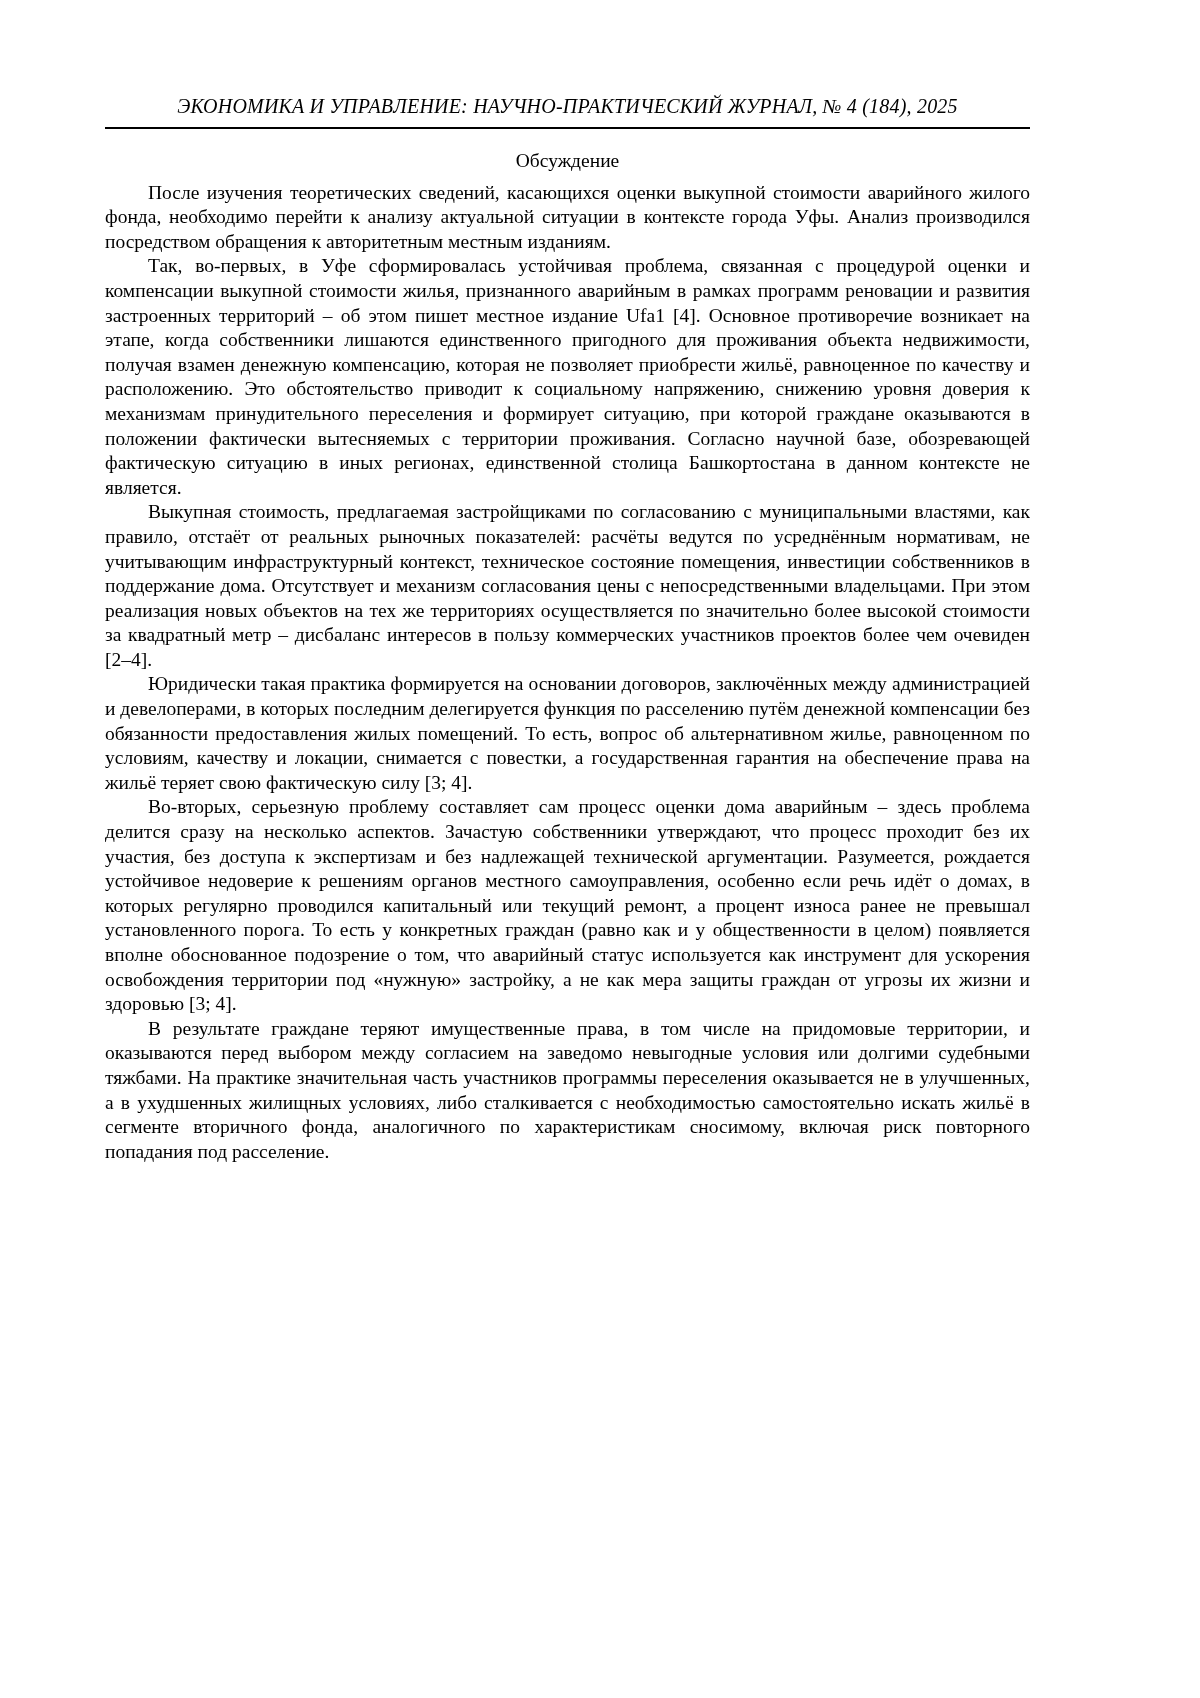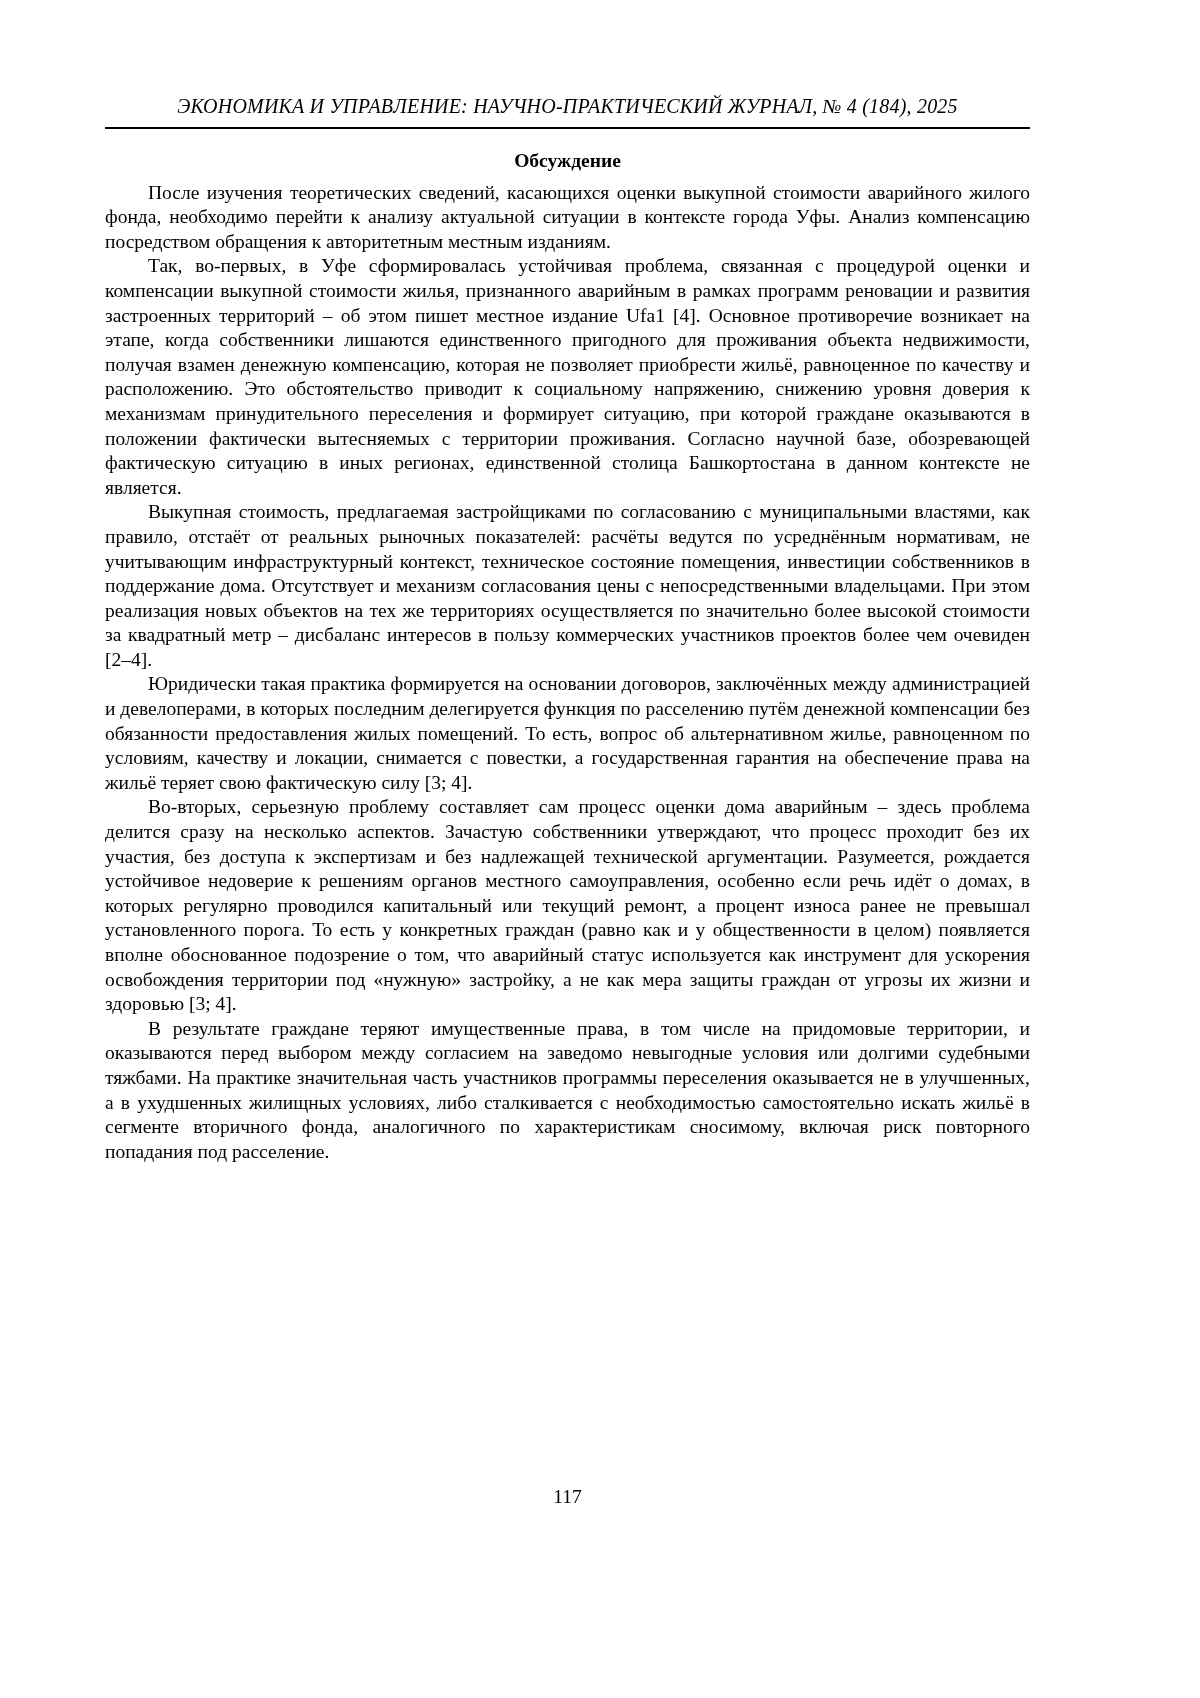--- a/index.html
+++ b/index.html
@@ -42,21 +42,21 @@
     text-align: justify;
   }
   .para {
     margin: 0;
     text-indent: 43px;
   }
   .section-heading {
     margin: 7px 0 7px 0;
     font-size: 19.5px;
     line-height: 24.6px;
-    font-weight: bold;
+    font-weight: normal;
     text-align: center;
     text-indent: 0;
   }
   .page-number {
     position: absolute;
     top: 1470px;
     left: 105px;
     width: 925px;
     text-align: center;
     font-size: 19.5px;
@@ -69,28 +69,27 @@
 
   <header class="page-header">
     <div class="journal-title">ЭКОНОМИКА И УПРАВЛЕНИЕ: НАУЧНО-ПРАКТИЧЕСКИЙ ЖУРНАЛ, № 4 (184), 2025</div>
     <div class="header-rule"></div>
   </header>
 
   <main class="page-body">
 
     <h2 class="section-heading">Обсуждение</h2>
 
-    <p class="para">После изучения теоретических сведений, касающихся оценки выкупной стоимости аварийного жилого фонда, необходимо перейти к анализу актуальной ситуации в контексте города Уфы. Анализ компенсацию посредством обращения к авторитетным местным изданиям.</p>
+    <p class="para">После изучения теоретических сведений, касающихся оценки выкупной стоимости аварийного жилого фонда, необходимо перейти к анализу актуальной ситуации в контексте города Уфы. Анализ производился посредством обращения к авторитетным местным изданиям.</p>
 
     <p class="para">Так, во-первых, в Уфе сформировалась устойчивая проблема, связанная с процедурой оценки и компенсации выкупной стоимости жилья, признанного аварийным в рамках программ реновации и развития застроенных территорий – об этом пишет местное издание Ufa1 [4]. Основное противоречие возникает на этапе, когда собственники лишаются единственного пригодного для проживания объекта недвижимости, получая взамен денежную компенсацию, которая не позволяет приобрести жильё, равноценное по качеству и расположению. Это обстоятельство приводит к социальному напряжению, снижению уровня доверия к механизмам принудительного переселения и формирует ситуацию, при которой граждане оказываются в положении фактически вытесняемых с территории проживания. Согласно научной базе, обозревающей фактическую ситуацию в иных регионах, единственной столица Башкортостана в данном контексте не является.</p>
 
     <p class="para">Выкупная стоимость, предлагаемая застройщиками по согласованию с муниципальными властями, как правило, отстаёт от реальных рыночных показателей: расчёты ведутся по усреднённым нормативам, не учитывающим инфраструктурный контекст, техническое состояние помещения, инвестиции собственников в поддержание дома. Отсутствует и механизм согласования цены с непосредственными владельцами. При этом реализация новых объектов на тех же территориях осуществляется по значительно более высокой стоимости за квадратный метр – дисбаланс интересов в пользу коммерческих участников проектов более чем очевиден [2–4].</p>
 
     <p class="para">Юридически такая практика формируется на основании договоров, заключённых между администрацией и девелоперами, в которых последним делегируется функция по расселению путём денежной компенсации без обязанности предоставления жилых помещений. То есть, вопрос об альтернативном жилье, равноценном по условиям, качеству и локации, снимается с повестки, а государственная гарантия на обеспечение права на жильё теряет свою фактическую силу [3; 4].</p>
 
     <p class="para">Во-вторых, серьезную проблему составляет сам процесс оценки дома аварийным – здесь проблема делится сразу на несколько аспектов. Зачастую собственники утверждают, что процесс проходит без их участия, без доступа к экспертизам и без надлежащей технической аргументации. Разумеется, рождается устойчивое недоверие к решениям органов местного самоуправления, особенно если речь идёт о домах, в которых регулярно проводился капитальный или текущий ремонт, а процент износа ранее не превышал установленного порога. То есть у конкретных граждан (равно как и у общественности в целом) появляется вполне обоснованное подозрение о том, что аварийный статус используется как инструмент для ускорения освобождения территории под «нужную» застройку, а не как мера защиты граждан от угрозы их жизни и здоровью [3; 4].</p>
 
     <p class="para">В результате граждане теряют имущественные права, в том числе на придомовые территории, и оказываются перед выбором между согласием на заведомо невыгодные условия или долгими судебными тяжбами. На практике значительная часть участников программы переселения оказывается не в улучшенных, а в ухудшенных жилищных условиях, либо сталкивается с необходимостью самостоятельно искать жильё в сегменте вторичного фонда, аналогичного по характеристикам сносимому, включая риск повторного попадания под расселение.</p>
   </main>
 
-  <div class="page-number">117</div>
 
 </div>
 
 </body></html>

